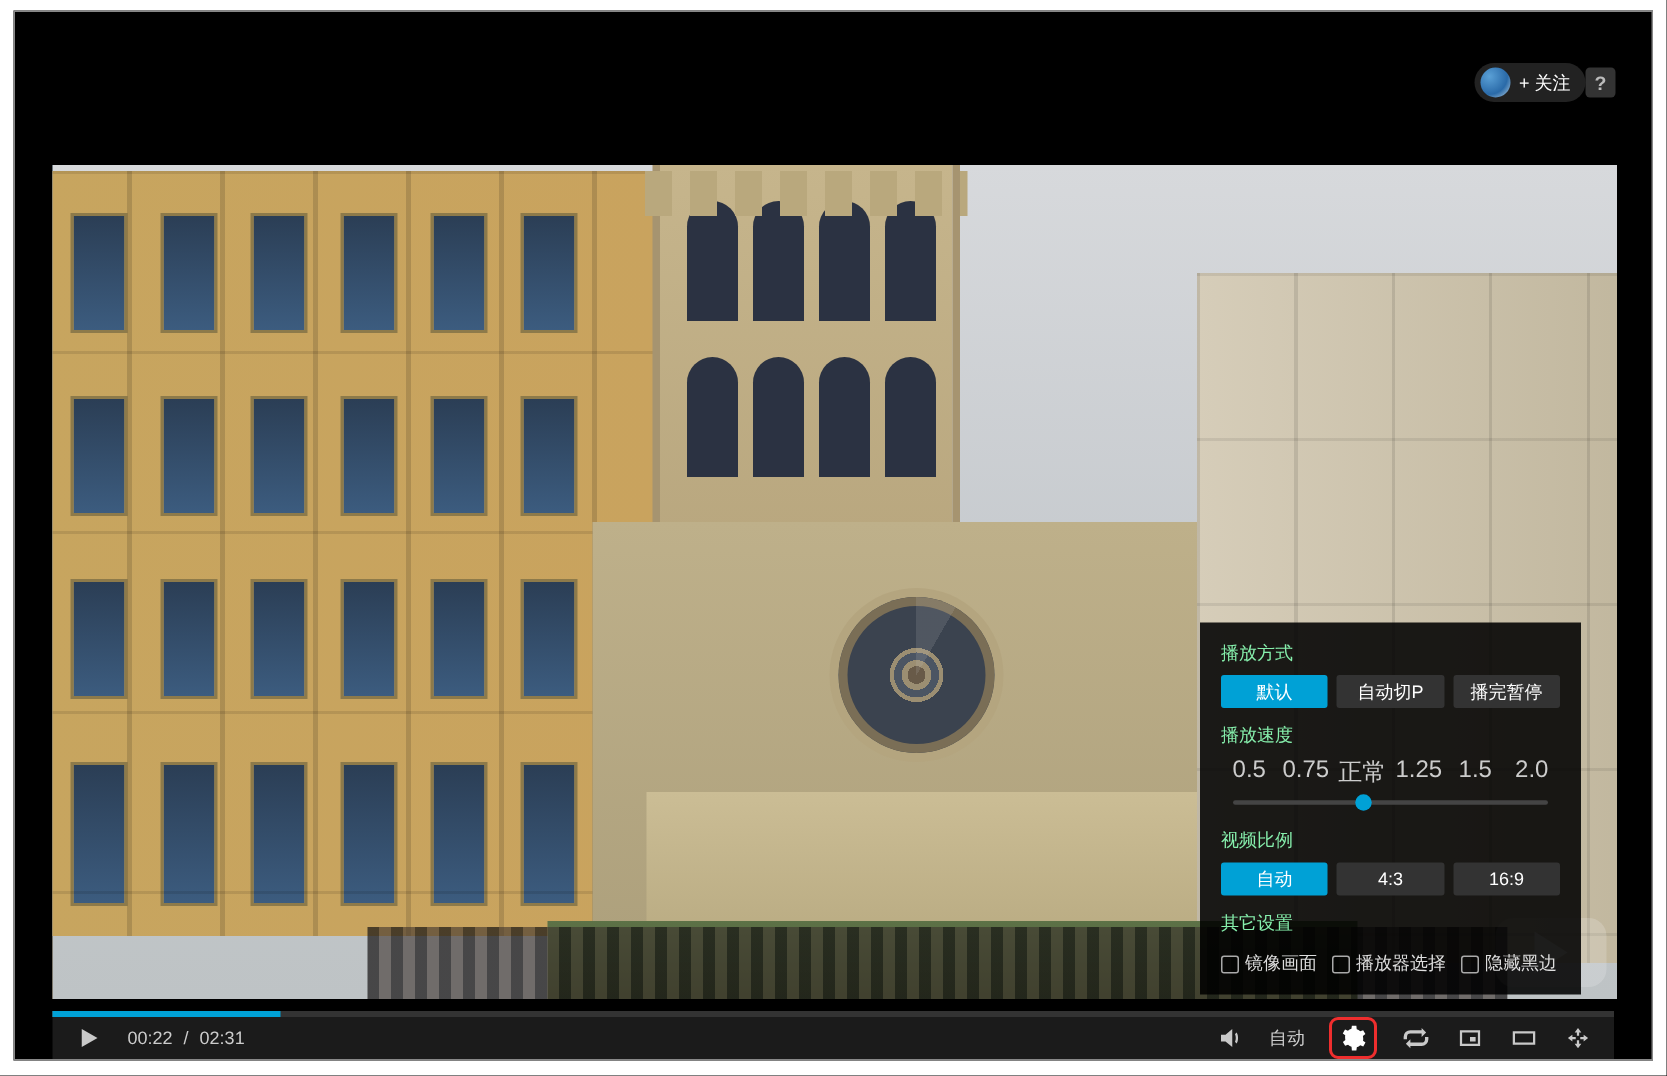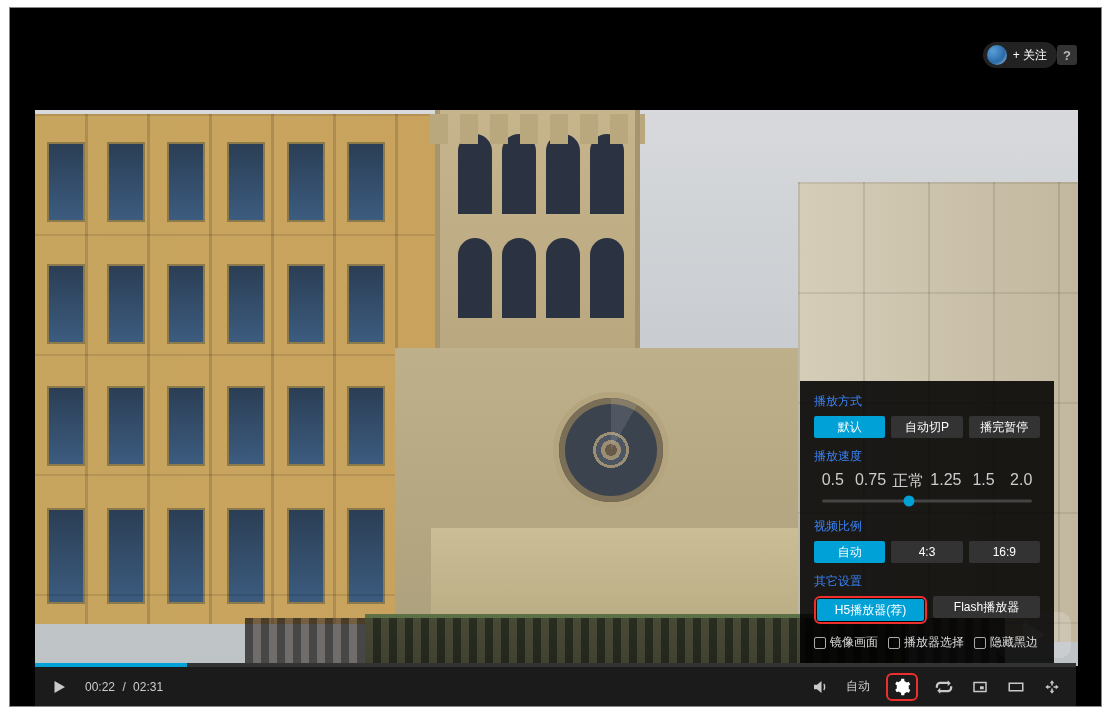--- a/index.html
+++ b/index.html
@@ -130,21 +130,21 @@
   .settings-panel {
     position:absolute; right:47px; bottom:43px;
     width:254px;
     background: rgba(0,0,0,0.88);
     padding: 12px 14px 10px 14px;
     color:#fff;
     font-size:12px;
     z-index:5;
   }
   .settings-section { margin-bottom: 10px; }
-  .settings-title { margin-bottom: 6px; font-size:12px; color:#3b82f6; }
+  .settings-title { margin-bottom: 6px; font-size:12px; color:#86efac; }
   .btn-row { display:flex; gap:6px; }
   .opt-btn {
     flex:1; height:22px;
     background:#333; color:#fff;
     display:flex; align-items:center; justify-content:center;
     border-radius:2px;
     cursor:pointer;
     font-size:12px;
   }
   .opt-btn.active { background:#00a1d6; }
@@ -166,21 +166,21 @@
   .check-row { display:flex; gap:10px; margin-top:6px; }
   .check-item { display:flex; align-items:center; gap:4px; cursor:pointer; font-size:12px; color:#ddd;}
   .check-box {
     width:12px; height:12px; border:1px solid #aaa; border-radius:2px;
     display:inline-block;
   }
 
   
   .control-bar {
     position:absolute; left:25px; right:25px; bottom:0;
-    height:39px;
+    height:28px;
     background:#1b1b1b;
     display:flex; align-items:center;
     color:#ccc;
     font-size:12px;
     z-index:6;
   }
   .progress {
     position:absolute; left:0; right:0; top:-4px; height:4px; background:#333;
   }
   .progress-buffer { position:absolute; left:0; top:0; bottom:0; width:12%; background:#555; }
@@ -292,26 +292,20 @@
       <div class="settings-title">视频比例</div>
       <div class="btn-row">
         <div class="opt-btn active">自动</div>
         <div class="opt-btn">4:3</div>
         <div class="opt-btn">16:9</div>
       </div>
     </div>
 
     <div class="settings-section">
       <div class="settings-title">其它设置</div>
-      <div class="btn-row">
-        <div class="annot-red" style="flex:1; display:flex;">
-          <div class="opt-btn active" style="width:100%;">H5播放器(荐)</div>
-        </div>
-        <div class="opt-btn" style="flex:1;">Flash播放器</div>
-      </div>
     </div>
 
     <div class="settings-section" style="margin-bottom:2px;">
       <div class="check-row">
         <label class="check-item">
           <span class="check-box"></span>
           <span>镜像画面</span>
         </label>
         <label class="check-item">
           <span class="check-box"></span>

